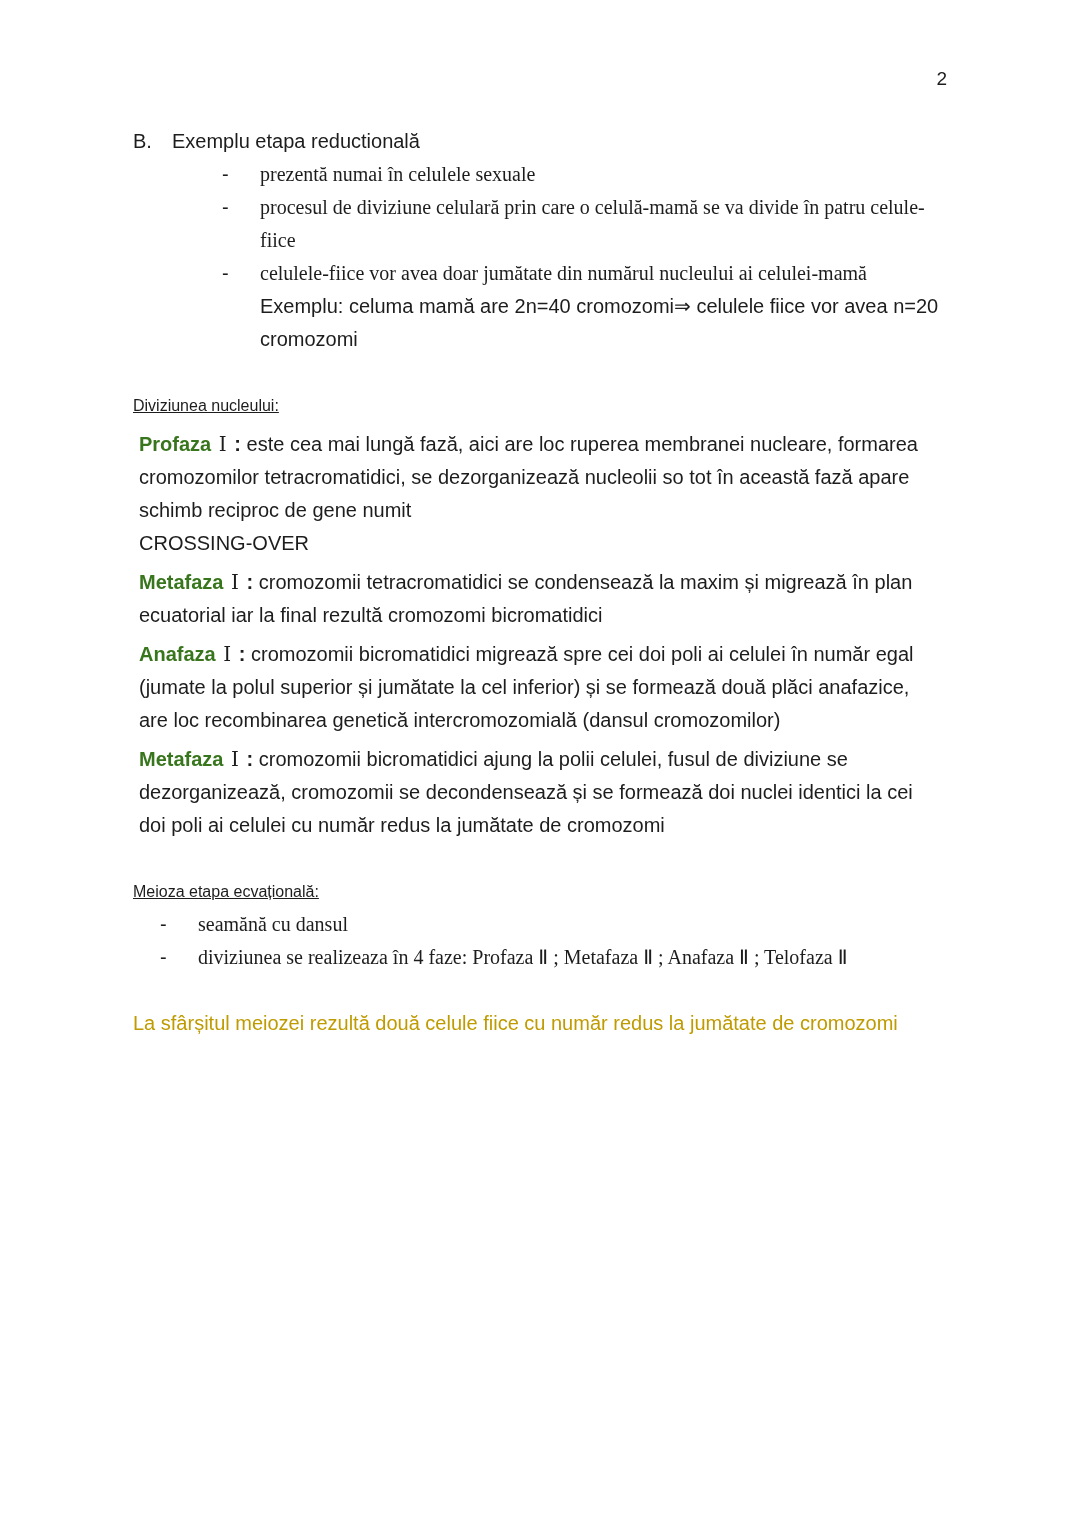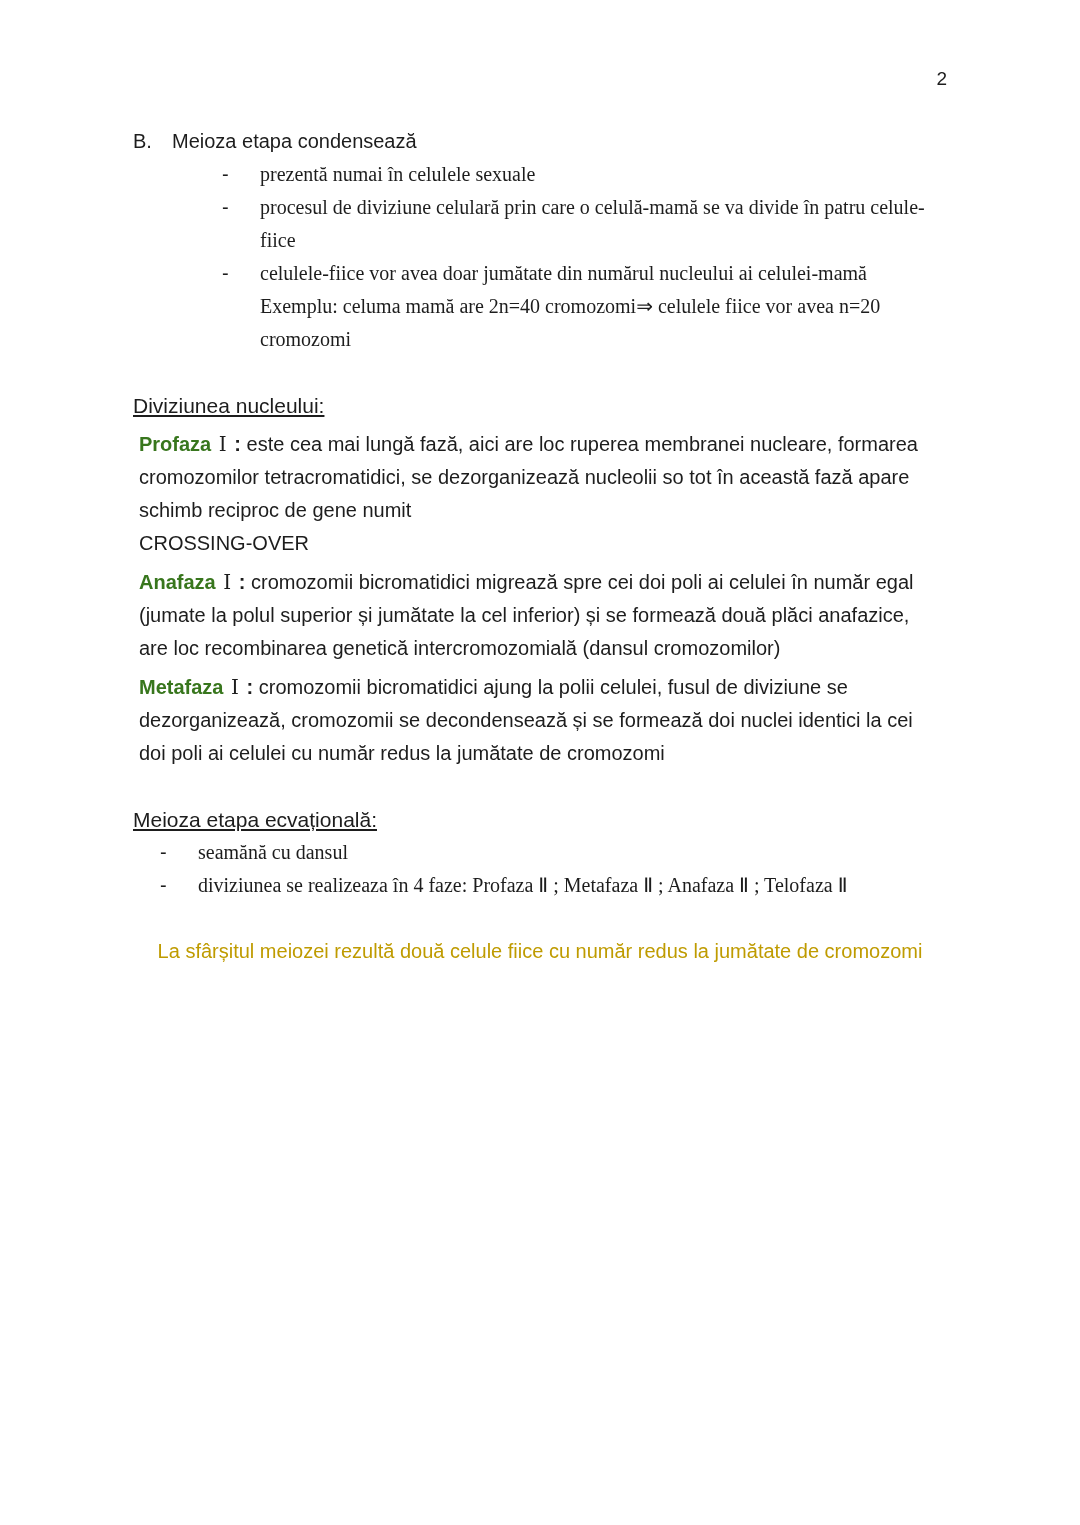--- a/index.html
+++ b/index.html
@@ -51,27 +51,26 @@
   .dash-marker {
     width: 38px;
     flex-shrink: 0;
   }
   .dash-text {
     flex: 1;
     font-family: Liberation Serif, serif;
   }
   .example {
     margin: 0 0 0 127px;
-    font-family: Liberation Serif, serif;
   }
   .heading-underline {
     margin: 33px 0 0 0;
     text-decoration: underline;
     font-weight: normal;
-    font-size: 21px;
+    font-size: 16px;
   }
   .phase-para {
     margin: 6px;
   }
   .phase-name {
     font-weight: bold;
     color: var(--phase-green, #38761d);
   }
   .phase-numeral {
     font-family: "DejaVu Serif", "Liberation Serif", serif;
@@ -84,33 +83,32 @@
   }
   .phase-body {
     white-space: pre-wrap;
   }
   .eq-section {
     margin-top: 33px;
   }
   .highlight-para {
     margin: 33px 0 0 0;
     color: var(--highlight-yellow, #bf9b00);
-    text-align: center;
   }
 </style>
 </head>
 <body>
 
 <div class="page">
 
   <div class="page-number">2</div>
 
   <div class="sb-head">
     <span class="sb-label">B.</span>
-    <span>Meioza etapa condensează</span>
+    <span>Exemplu etapa reductională</span>
   </div>
 
   <ul class="dash-list sb-indent">
     <li class="dash-item">
       <span class="dash-marker">-</span>
       <span class="dash-text">prezentă numai în celulele sexuale</span>
     </li>
     <li class="dash-item">
       <span class="dash-marker">-</span>
       <span class="dash-text">procesul de diviziune celulară prin care o celulă-mamă se va divide în patru celule-fiice</span>
@@ -126,20 +124,26 @@
   <h2 class="heading-underline">Diviziunea nucleului:</h2>
 
   <p class="phase-para">
     <span class="phase-name">Profaza</span>
     <span class="phase-numeral">Ⅰ</span>
     <span class="phase-colon">:</span>
     <span class="phase-body">este cea mai lungă fază, aici are loc ruperea membranei nucleare, formarea cromozomilor tetracromatidici, se dezorganizează nucleolii so tot în această fază apare schimb reciproc de gene numit
 CROSSING-OVER</span>
   </p>
 
+  <p class="phase-para">
+    <span class="phase-name">Metafaza</span>
+    <span class="phase-numeral">Ⅰ</span>
+    <span class="phase-colon">:</span>
+    <span class="phase-body">cromozomii tetracromatidici se condensează la maxim și migrează în plan ecuatorial iar la final rezultă cromozomi bicromatidici</span>
+  </p>
 
   <p class="phase-para">
     <span class="phase-name">Anafaza</span>
     <span class="phase-numeral">Ⅰ</span>
     <span class="phase-colon">:</span>
     <span class="phase-body">cromozomii bicromatidici migrează spre cei doi poli ai celulei în număr egal (jumate la polul superior și jumătate la cel inferior) și se formează două plăci anafazice, are loc recombinarea genetică intercromozomială (dansul cromozomilor)</span>
   </p>
 
   <p class="phase-para">
     <span class="phase-name">Metafaza</span>

